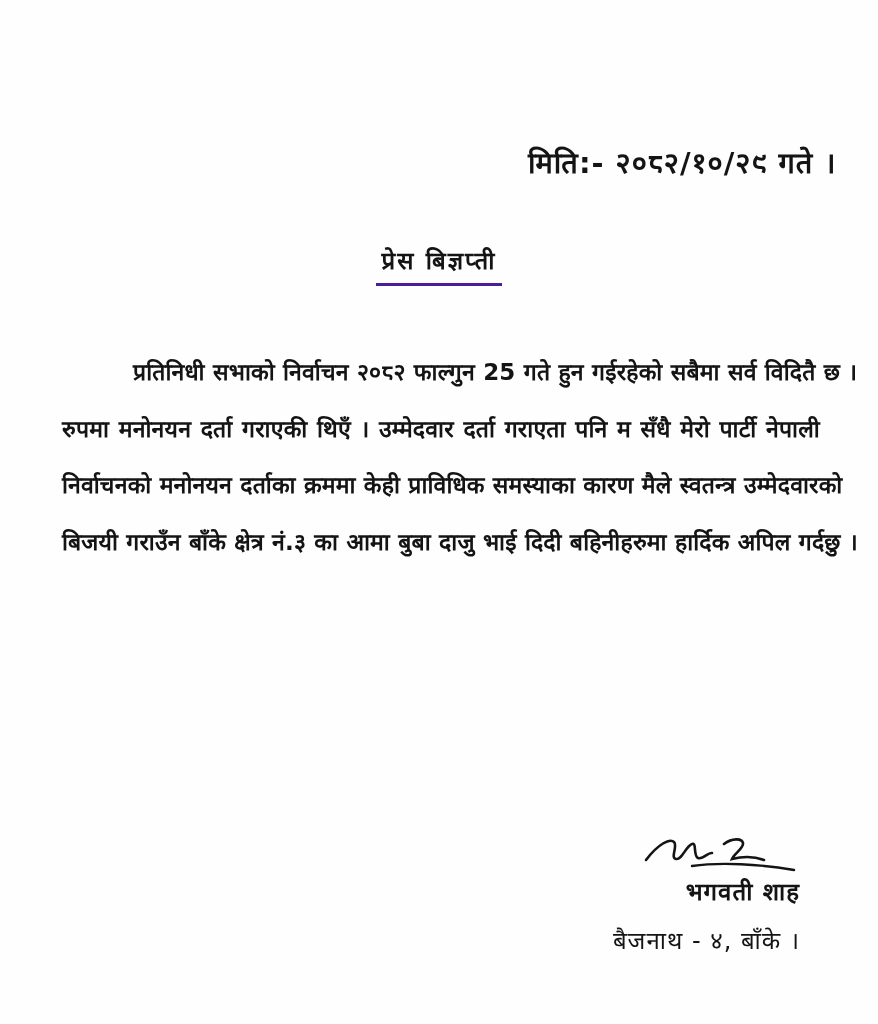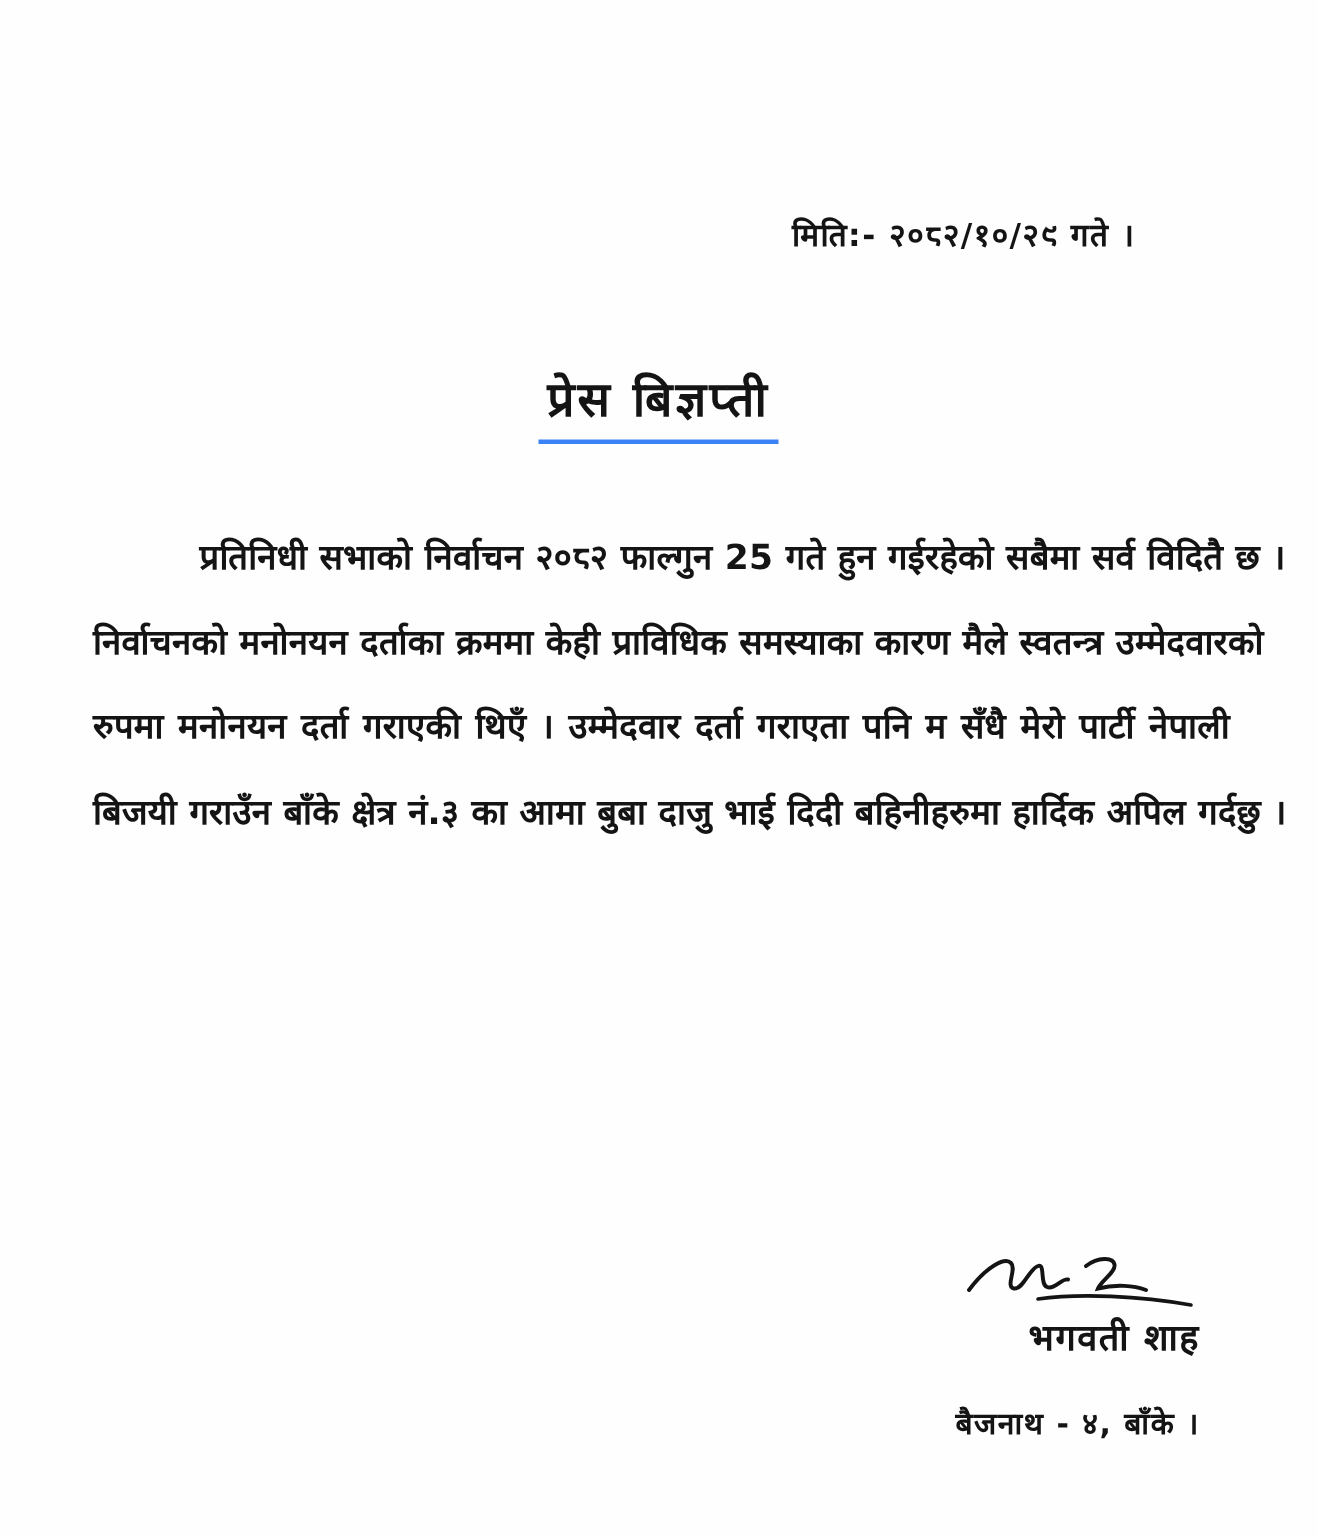--- a/index.html
+++ b/index.html
@@ -18,41 +18,41 @@
     width: 878px;
     height: 1024px;
     background: #fefefe;
   }
 
   
   .date-line {
     position: absolute;
     top: 142px;
     left: 528px;
-    font-size: 21px;
+    font-size: 29px;
     font-weight: 700;
     letter-spacing: 1px;
     white-space: nowrap;
   }
 
   
   .title-wrap {
     position: absolute;
     top: 243px;
     left: 0;
     width: 100%;
     text-align: center;
   }
   .title {
     display: inline-block;
-    font-size: 32px;
+    font-size: 24px;
     font-weight: 700;
     letter-spacing: 2px;
     padding: 0 6px 7px 6px;
-    border-bottom: 3px solid #3b82f6;
+    border-bottom: 3px solid #4c1d95;
   }
 
   
   .body-block {
     position: absolute;
     top: 352px;
     left: 62px;
     width: 758px;
   }
   .body-line {
@@ -85,43 +85,43 @@
     margin-left: 44px;
   }
   .sign-name {
     font-size: 24px;
     font-weight: 700;
     margin-top: -4px;
     letter-spacing: 1px;
     white-space: nowrap;
   }
   .sign-address {
-    font-size: 20px;
-    font-weight: 700;
-    margin-top: 28px;
+    font-size: 24px;
+    font-weight: 400;
+    margin-top: 16px;
     margin-left: -14px;
     letter-spacing: 1px;
     white-space: nowrap;
   }
 </style>
 </head>
 <body>
 
 <div class="page">
 
   <div class="date-line">मिति:- २०८२/१०/२९ गते ।</div>
 
   <div class="title-wrap">
     <span class="title">प्रेस बिज्ञप्ती</span>
   </div>
 
   <div class="body-block">
     <div class="body-line first">प्रतिनिधी सभाको निर्वाचन २०८२ फाल्गुन 25 गते हुन गईरहेको सबैमा सर्व विदितै छ ।</div>
+    <div class="body-line">रुपमा मनोनयन दर्ता गराएकी थिएँ । उम्मेदवार दर्ता गराएता पनि म सँधै मेरो पार्टी नेपाली</div>
     <div class="body-line">निर्वाचनको मनोनयन दर्ताका क्रममा केही प्राविधिक समस्याका कारण मैले स्वतन्त्र उम्मेदवारको</div>
-    <div class="body-line">रुपमा मनोनयन दर्ता गराएकी थिएँ । उम्मेदवार दर्ता गराएता पनि म सँधै मेरो पार्टी नेपाली</div>
     <div class="body-line">बिजयी गराउँन बाँके क्षेत्र नं.३ का आमा बुबा दाजु भाई दिदी बहिनीहरुमा हार्दिक अपिल गर्दछु ।</div>
   </div>
 
   <div class="sign-block">
     <svg class="sign-scribble" viewBox="0 0 160 52" xmlns="http://www.w3.org/2000/svg">
       <path d="M6 34 C 18 18, 30 12, 34 16 C 38 20, 30 32, 36 33 C 42 34, 46 20, 52 18 C 57 16, 53 30, 58 32 C 63 34, 68 26, 72 27" fill="none" stroke="#141414" stroke-width="2.6" stroke-linecap="round"></path>
       <path d="M84 18 C 92 12, 102 12, 103 17 C 104 22, 94 28, 92 33 C 104 30, 116 31, 124 34" fill="none" stroke="#141414" stroke-width="2.6" stroke-linecap="round"></path>
       <path d="M52 40 C 80 36, 120 38, 154 44" fill="none" stroke="#141414" stroke-width="2.4" stroke-linecap="round"></path>
     </svg>
     <div class="sign-name">भगवती शाह</div>

